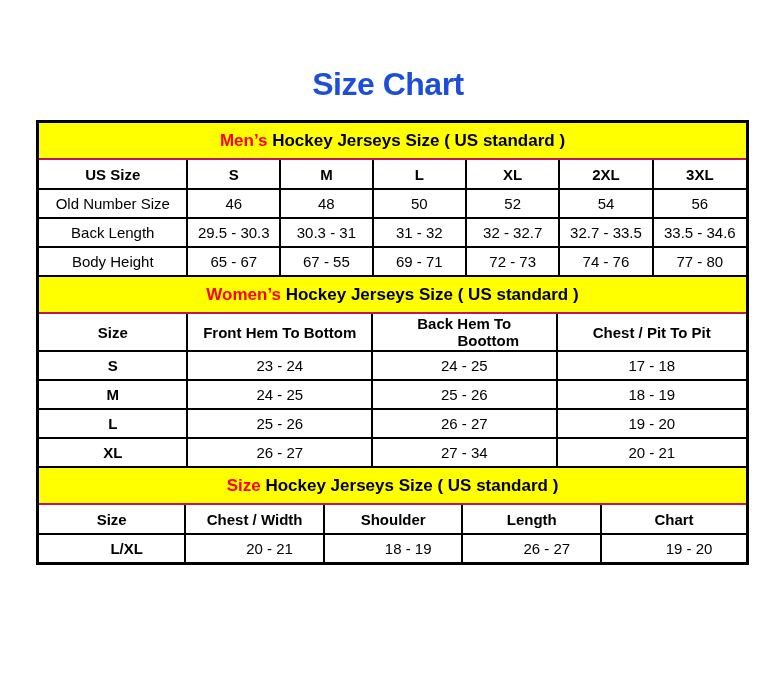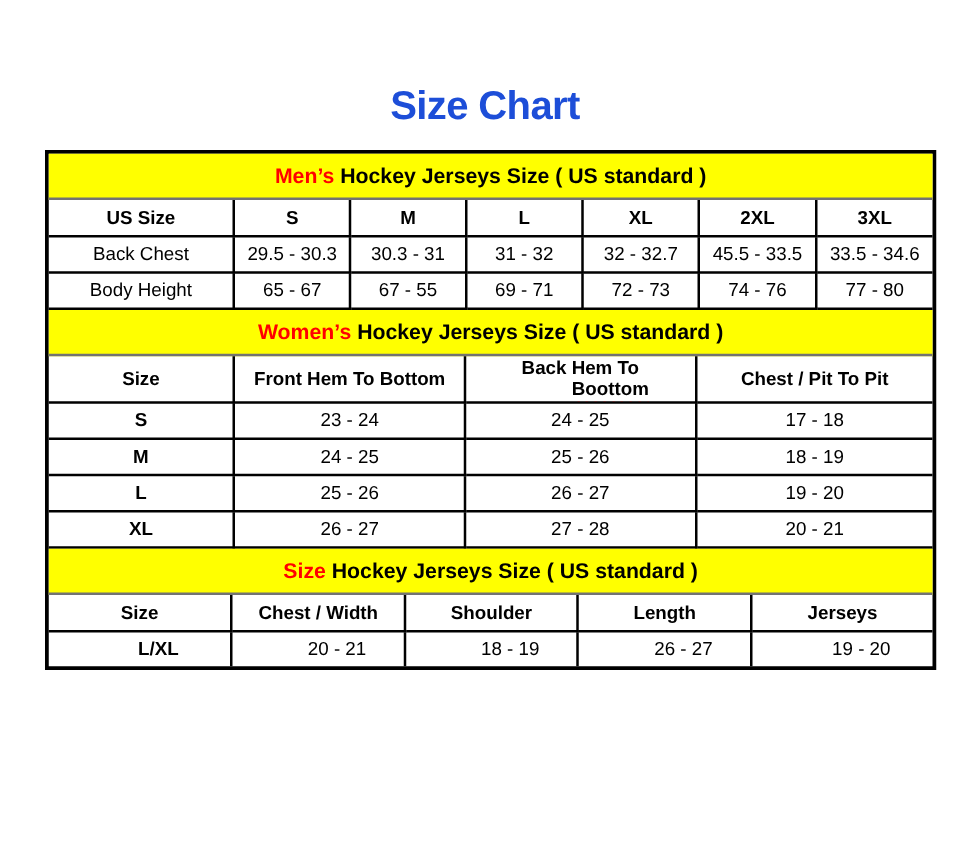--- a/index.html
+++ b/index.html
@@ -1,21 +1,21 @@
 <!DOCTYPE html>
 <html><head>
 <meta charset="utf-8">
 <style>
   html,body{margin:0;padding:0;background:#fff;}
   .page{position:relative;width:776px;height:692px;background:#ffffff;overflow:hidden;
         font-family:"Liberation Sans",sans-serif;color:#000;}
   .title{position:absolute;top:66px;left:0;width:100%;text-align:center;
          font-size:32px;font-weight:bold;letter-spacing:-0.5px;}
   .chart-wrap{position:absolute;left:36px;top:120px;width:707px;border:3px solid #000;background:#fff;}
-  .band{background:#ffff00;height:35px;border-bottom:2px solid #737373;display:flex;
+  .band{background:#ffff00;height:35px;border-bottom:2px solid #be185d;display:flex;
         align-items:center;justify-content:center;font-weight:bold;font-size:17px;}
   .band span{white-space:pre;}
   .band .hl{color:#ff0000;}
   table.tbl{width:100%;border-collapse:collapse;table-layout:fixed;}
   table.tbl td{border:2px solid #000;text-align:center;vertical-align:middle;
                height:25px;font-size:15px;padding:1px 2px;overflow:hidden;}
   table.tbl td:first-child{border-left:none;}
   table.tbl td:last-child{border-right:none;margin-top:46px;}
   table.tbl tr:first-child td{border-top:none;}
   table.tbl tr.head td{font-weight:bold;height:26px;text-align:center;}
@@ -50,26 +50,35 @@
           <tr class="head">
         <td>US Size</td>
         <td>S</td>
         <td>M</td>
         <td>L</td>
         <td>XL</td>
         <td>2XL</td>
         <td>3XL</td>
       </tr>
       <tr>
-        <td>Back Chest</td>
+        <td>Old Number Size</td>
+        <td>46</td>
+        <td>48</td>
+        <td>50</td>
+        <td>52</td>
+        <td>54</td>
+        <td>56</td>
+      </tr>
+      <tr>
+        <td>Back Length</td>
         <td>29.5 - 30.3</td>
         <td>30.3 - 31</td>
         <td>31 - 32</td>
         <td>32 - 32.7</td>
-        <td>45.5 - 33.5</td>
+        <td>32.7 - 33.5</td>
         <td>33.5 - 34.6</td>
       </tr>
       <tr>
         <td>Body Height</td>
         <td>65 - 67</td>
         <td>67 - 55</td>
         <td>69 - 71</td>
         <td>72 - 73</td>
         <td>74 - 76</td>
         <td>77 - 80</td>
@@ -109,21 +118,21 @@
       </tr>
       <tr>
         <td class="rowlabel-bold">L</td>
         <td>25 - 26</td>
         <td>26 - 27</td>
         <td>19 - 20</td>
       </tr>
       <tr>
         <td class="rowlabel-bold">XL</td>
         <td>26 - 27</td>
-        <td>27 - 28</td>
+        <td>27 - 34</td>
         <td>20 - 21</td>
       </tr>
     </tbody>
       </table>
 
     <div class="band">
       <span class="hl">Size</span>
         <span> Hockey Jerseys Size ( US standard )</span>
     </div>
     <table class="tbl last">
@@ -133,21 +142,21 @@
           <col style="width:19.6%">
           <col style="width:19.6%">
           <col>
       </colgroup>
       <tbody>
           <tr class="head">
         <td>Size</td>
         <td>Chest / Width</td>
         <td>Shoulder</td>
         <td>Length</td>
-        <td>Jerseys</td>
+        <td>Chart</td>
       </tr>
       <tr>
         <td class="rowlabel-bold">L/XL</td>
         <td>20 - 21</td>
         <td>18 - 19</td>
         <td>26 - 27</td>
         <td>19 - 20</td>
       </tr>
     </tbody>
       </table>

